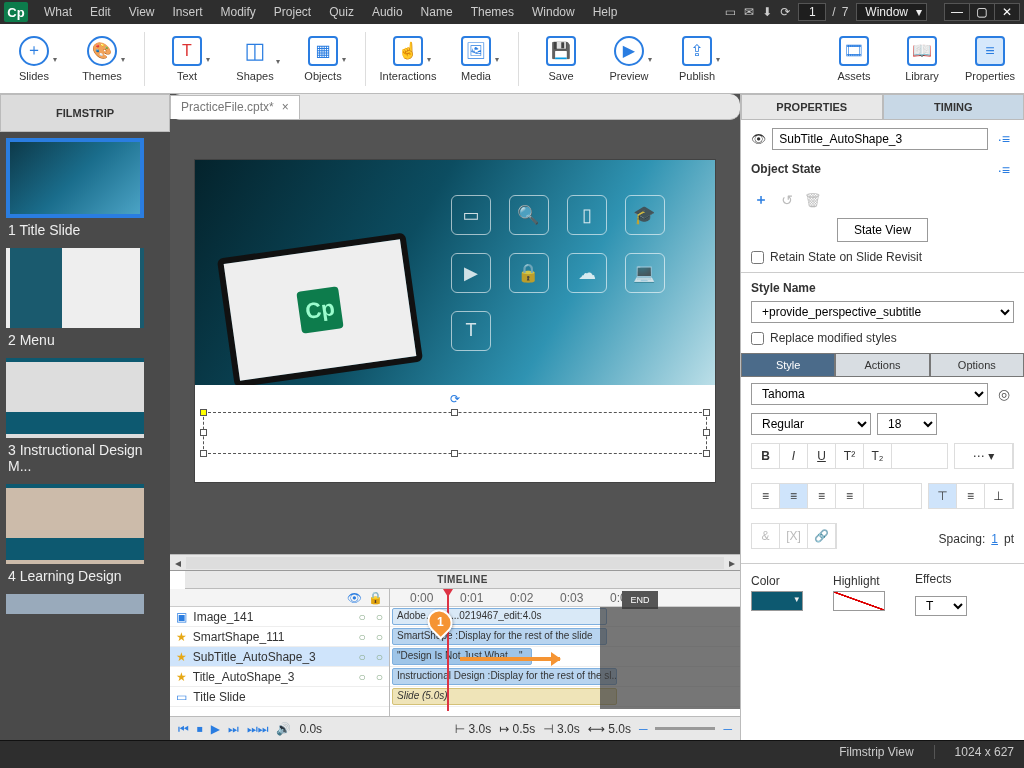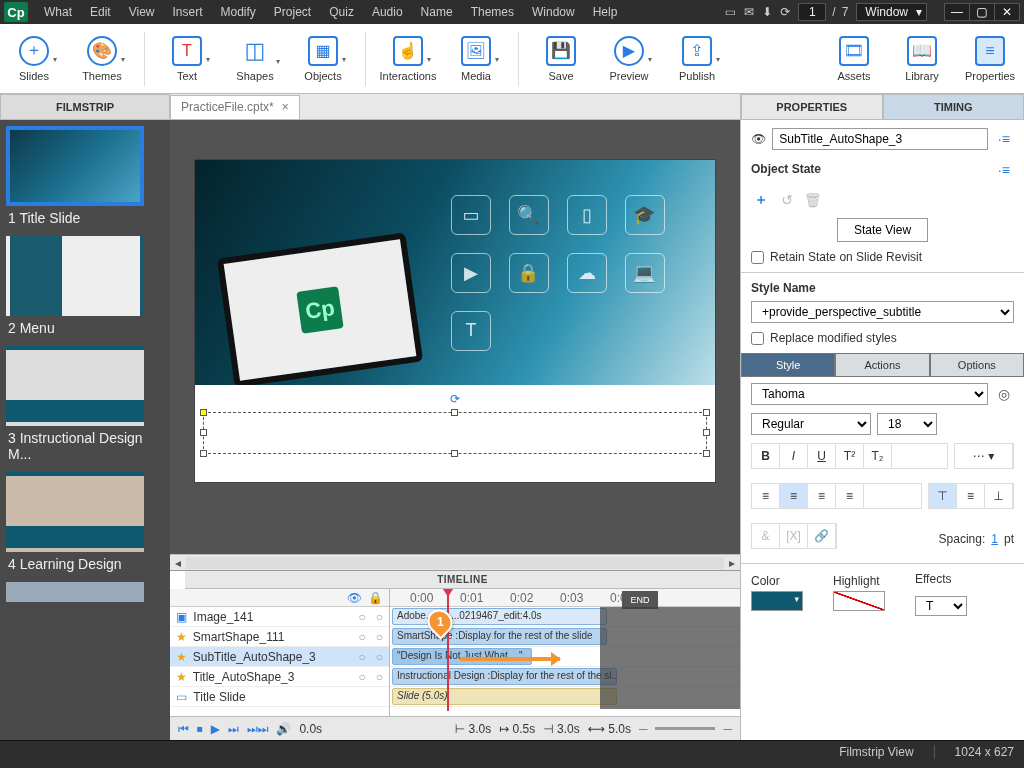--- a/index.html
+++ b/index.html
@@ -21,29 +21,29 @@
 .ribbon .group .icon { width: 30px; height: 30px; border: 2px solid #2a7de1; border-radius: 50%; display: flex; align-items: center; justify-content: center; color: #2a7de1; font-size: 16px; position: relative; }
 .ribbon .group .icon.sq { border-radius: 4px; }
 .ribbon .group .icon .dd { position: absolute; right: -10px; bottom: 0; font-size: 8px; color: #666; }
 .ribbon .group .label { font-size: 11px; color: #333; margin-top: 4px; }
 .ribbon .sep { width: 1px; height: 54px; background: #ddd; margin: 0 2px; }
 .ribbon .group.active .icon { background: #d6e8fb; }
 .ribbon .spacer { flex: 1; }
 
 .workspace { display: flex; height: 646px; }
 .filmstrip { width: 170px; background: #4a4a4a; display: flex; flex-direction: column; }
-.filmstrip .header { height: 26px; background: #dcdcdc; color: #333; display: flex; align-items: center; justify-content: center; font-weight: bold; font-size: 11px; border: 1px solid #bbb; }
+.filmstrip .header { height: 38px; background: #dcdcdc; color: #333; display: flex; align-items: center; justify-content: center; font-weight: bold; font-size: 11px; border: 1px solid #bbb; }
 .filmstrip .thumbs { flex: 1; overflow-y: auto; padding: 6px; }
 .thumb { margin-bottom: 10px; }
 .thumb .img { width: 138px; height: 80px; background: linear-gradient(135deg, #0d3a4a 0%, #1a6d8c 50%, #4ba3c5 100%); border: 4px solid transparent; }
 .thumb.sel .img { border-color: #2a7de1; }
 .thumb .cap { color: #eee; font-size: 14px; margin-top: 4px; padding-left: 2px; }
 
 .center { flex: 1; display: flex; flex-direction: column; background: #535353; }
-.tabs { height: 26px; background: #e8e8e8; display: flex; align-items: center; border-bottom: 1px solid #bbb; }
+.tabs { height: 26px; background: #e8e8e8; display: flex; align-items: center; border-bottom: 1px solid #bbb; border-radius: 10px; }
 .tabs .tab { background: #fff; height: 24px; padding: 0 10px; display: flex; align-items: center; gap: 8px; border: 1px solid #bbb; border-bottom: none; font-size: 11px; color:#777; }
 .canvas-area { flex: 1; position: relative; overflow: auto; display:flex; align-items:flex-start; justify-content:center; padding: 40px 0; }
 .canvas { width: 520px; height: 322px; background: #fff; position: relative; box-shadow: 0 0 0 1px rgba(0,0,0,.2); }
 .canvas .banner { width: 100%; height: 225px; background: linear-gradient(120deg, #04232c 0%, #0c4d61 40%, #2f93b2 70%, #bcdfe8 100%); position: relative; overflow:hidden; }
 .canvas .tablet { position: absolute; left: 30px; bottom: 10px; width: 190px; height: 130px; background: #222; border-radius: 6px; transform: rotate(-8deg); border: 6px solid #111; display:flex; align-items:center; justify-content:center; }
 .canvas .tablet .screen { width: 100%; height: 100%; background: #eee; display:flex; align-items:center; justify-content:center; }
 .canvas .tablet .cplogo { width: 42px; height: 42px; background: #0d7c4c; color:#9bfccd; border-radius:4px; display:flex; align-items:center; justify-content:center; font-weight:bold; font-size:22px; }
 .canvas .icons { position:absolute; right:0; top:0; width:280px; height:225px; display:flex; flex-wrap:wrap; align-content:center; gap:18px; padding: 20px 16px; }
 .canvas .icons .ico { width:40px; height:40px; border:1.5px solid rgba(255,255,255,.6); border-radius:6px; display:flex; align-items:center; justify-content:center; color:rgba(255,255,255,.8); font-size:18px; }
 .canvas .selection { position: absolute; left: 8px; top: 252px; width: 504px; height: 42px; border: 1px dashed #555; }

